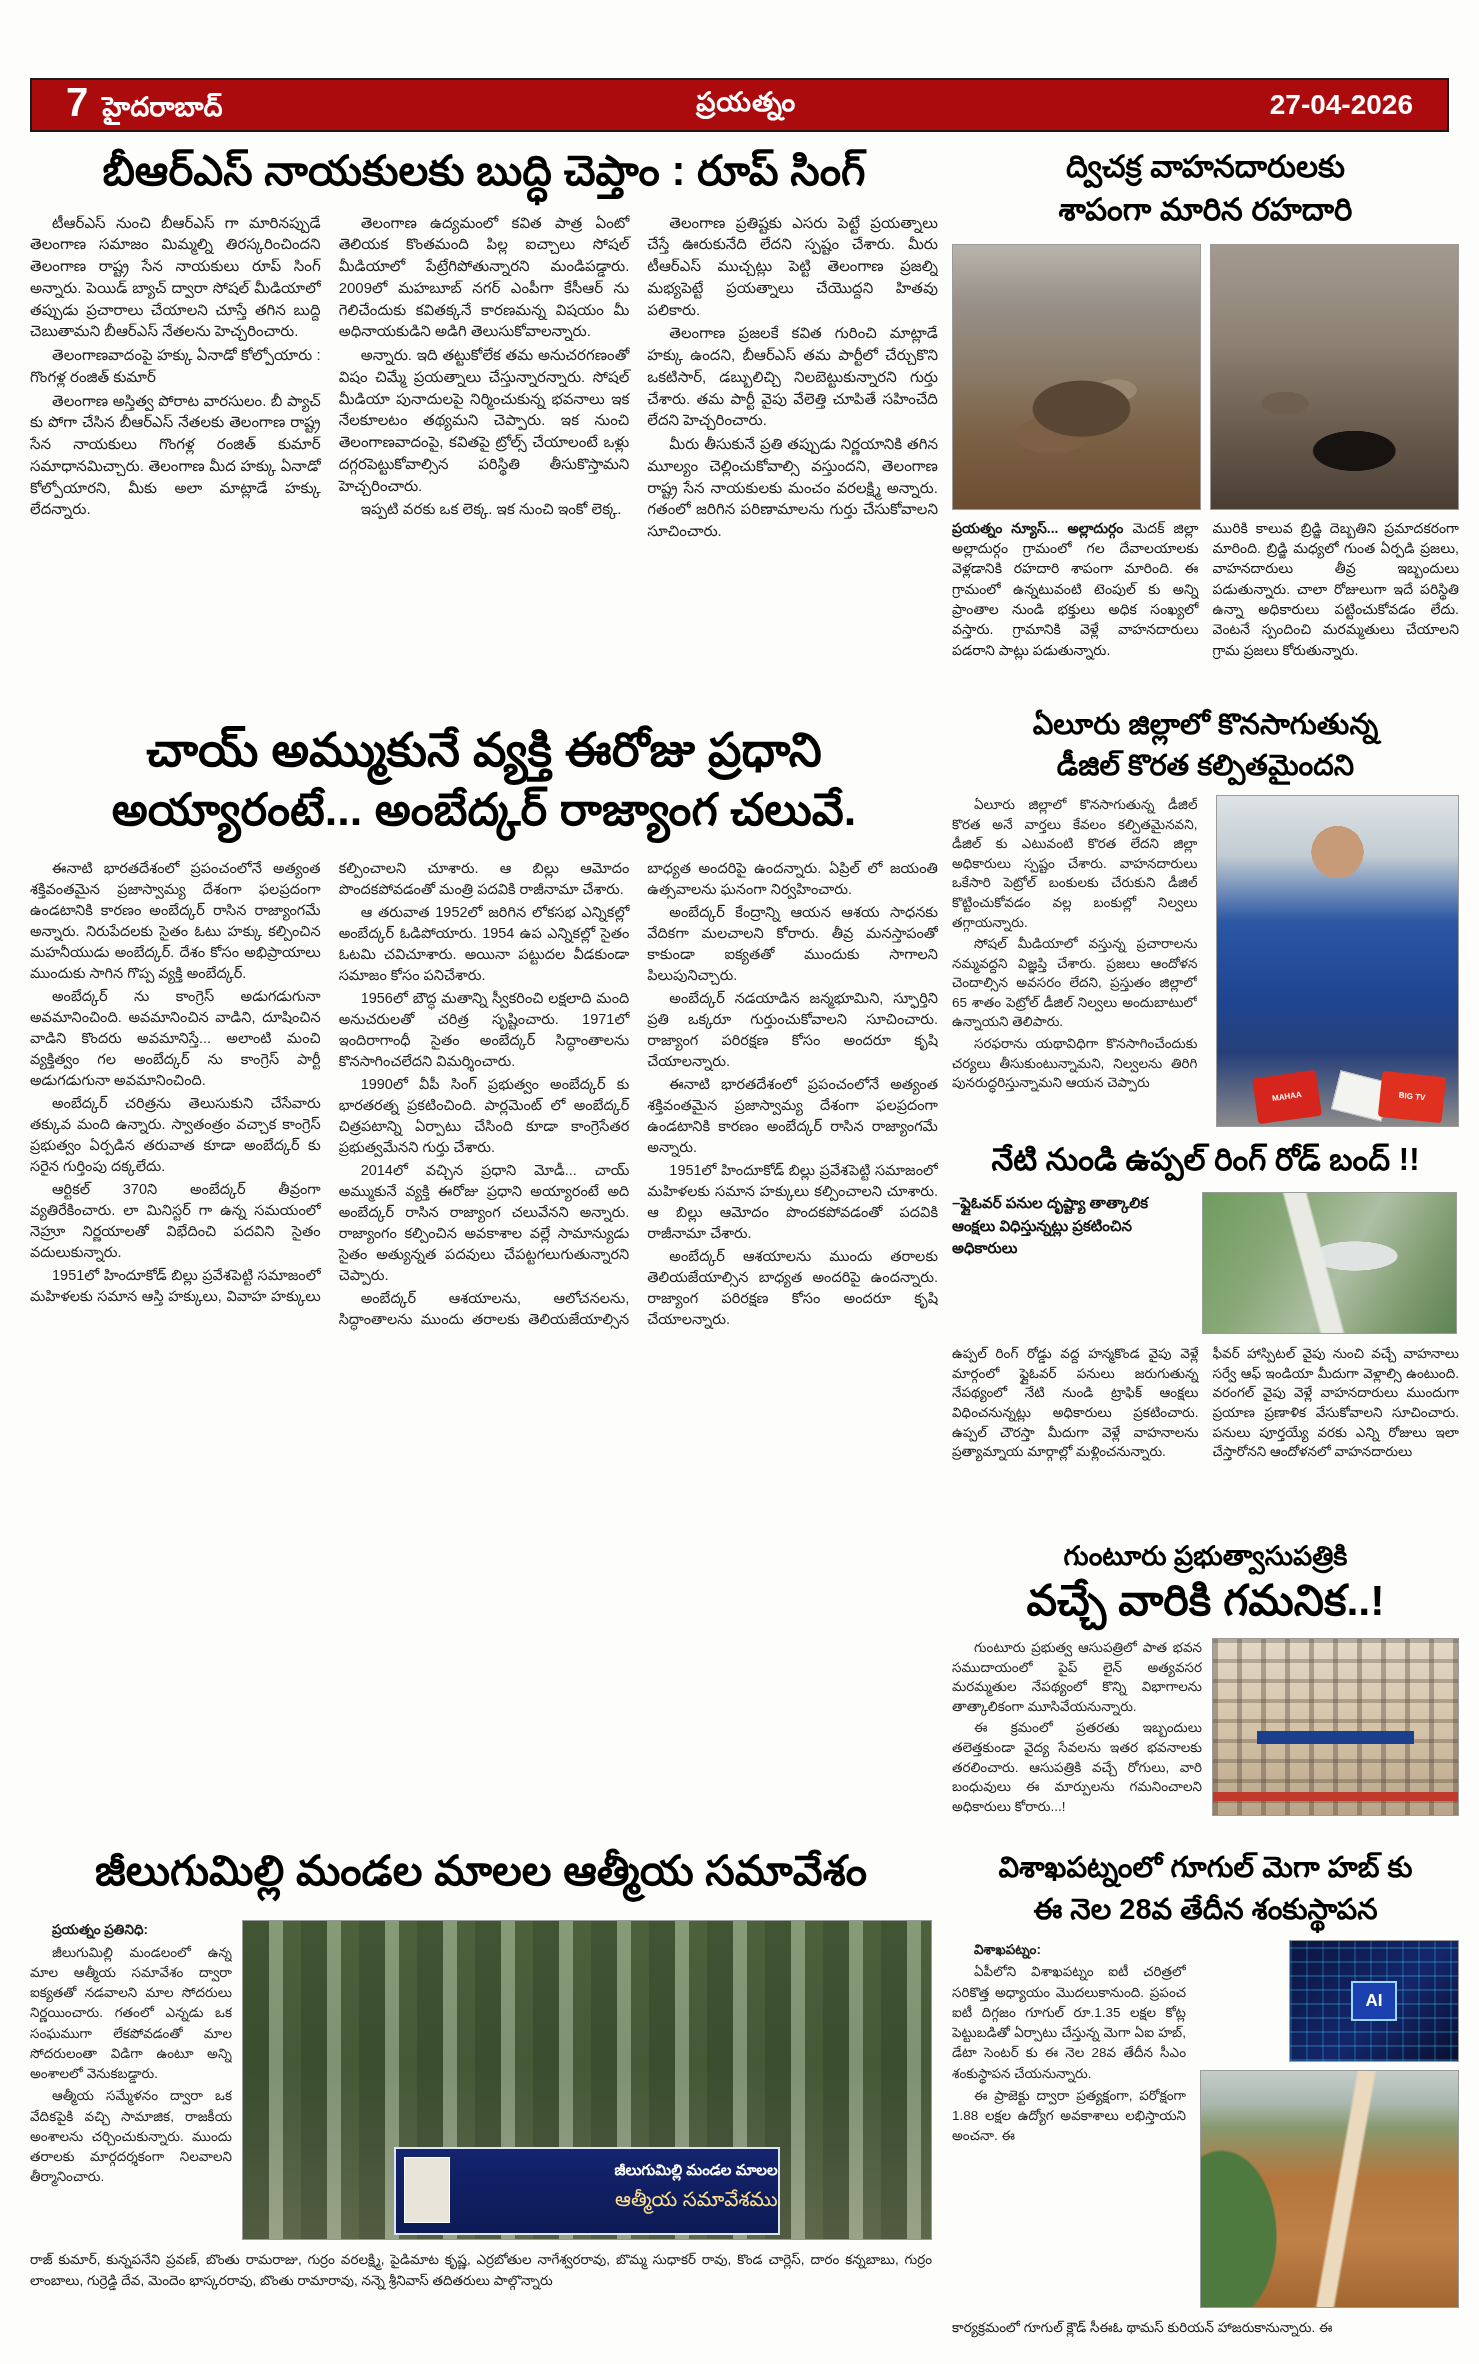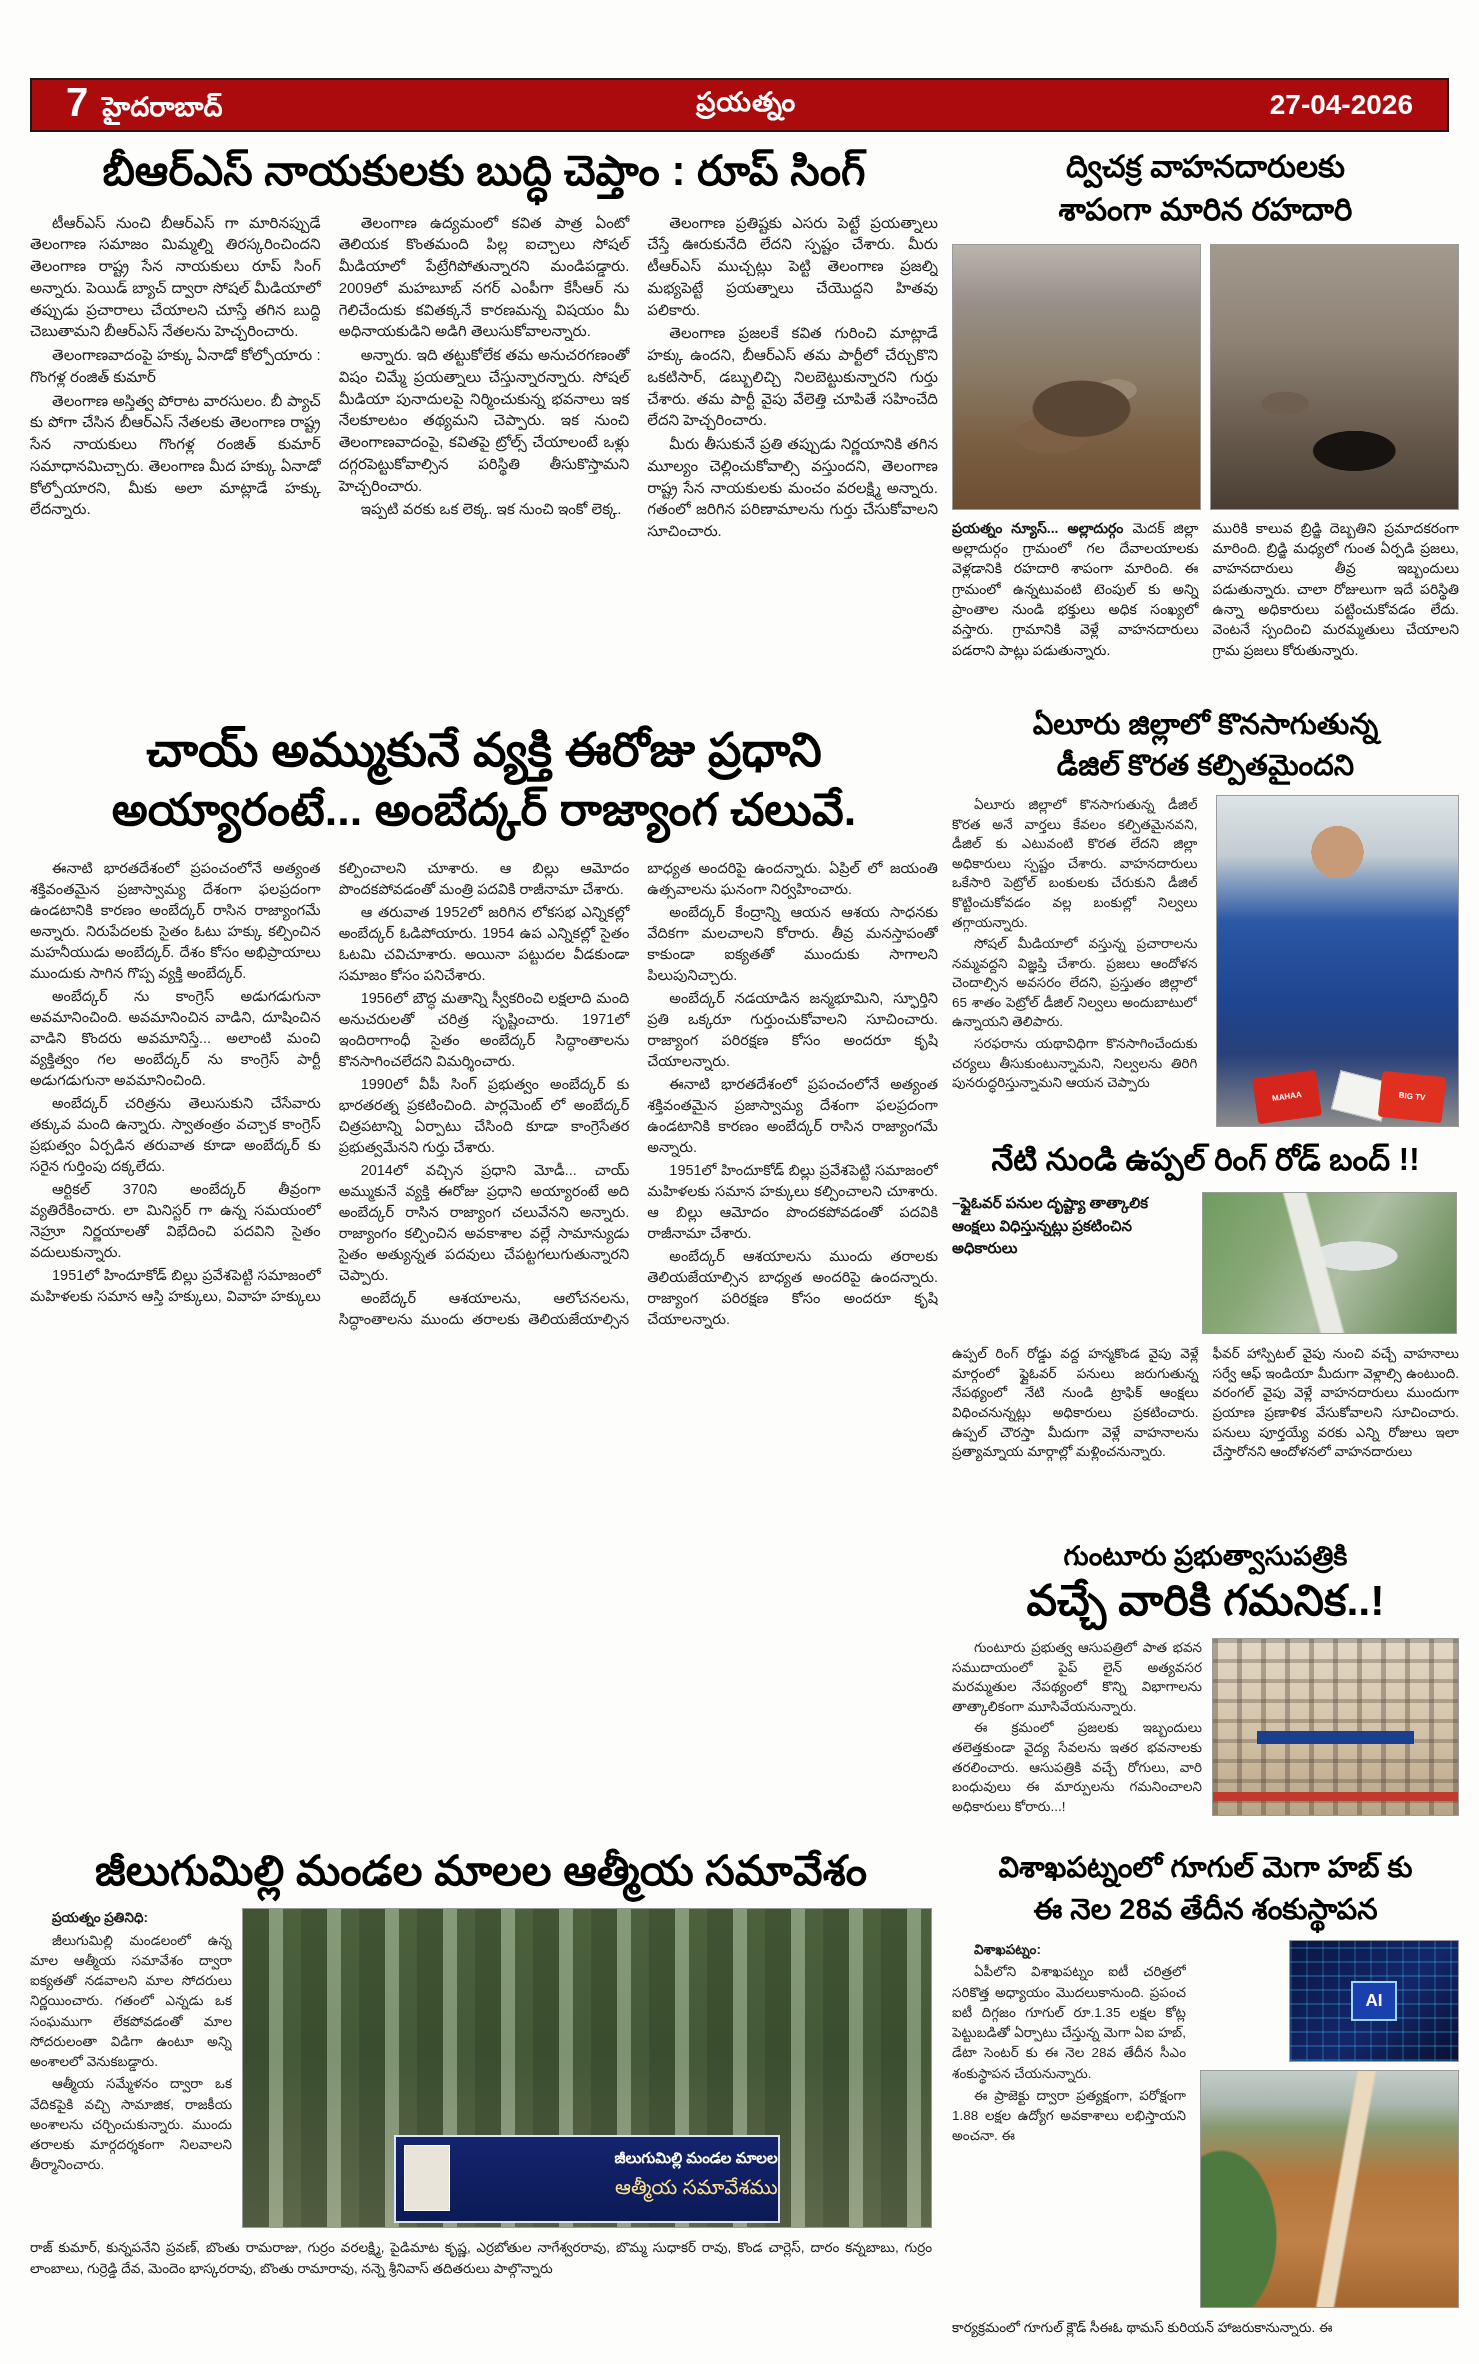--- a/index.html
+++ b/index.html
@@ -116,21 +116,21 @@
       repeating-linear-gradient(90deg, rgba(70,60,50,.35) 0 5px, transparent 5px 24px),
       repeating-linear-gradient(180deg, rgba(70,60,50,.30) 0 4px, transparent 4px 20px),
       linear-gradient(180deg,#e4d9c6 0%,#d2c1a6 55%,#b9a488 100%);
   }
   .hosp-sign { position:absolute; left:18%; top:52%; width:64%; height:13px; background:#1b3f8f; }
   .hosp-red  { position:absolute; left:0; bottom:14px; width:100%; height:9px; background:#c0392b; }
 
   
   .art-g { left:30px; top:1846px; width:902px; height:512px; }
   .art-g .hl { font-size:42px; line-height:1.2; }
-  .g-row { display:flex; gap:10px; margin-top:12px; }
+  .g-row { display:flex; gap:10px; margin-top:24px; }
   .g-text { width:202px; font-size:13.5px; line-height:1.5; text-align:justify; height:320px; overflow:hidden; }
   .ph-group {
     width:690px; height:320px;
     background:
       repeating-linear-gradient(90deg, rgba(20,25,15,.38) 0 26px, rgba(240,240,235,.28) 26px 40px, rgba(40,45,30,.32) 40px 58px),
       linear-gradient(180deg,#5d7a4a 0%,#516e42 45%,#627750 70%,#77855f 100%);
   }
   .g-banner {
     position:absolute; left:22%; bottom:4px; width:56%; height:88px;
     background:linear-gradient(180deg,#14246e,#0c1a55); border:2px solid #dce4f5;
@@ -265,21 +265,21 @@
       <div class="e-col">ఫీవర్ హాస్పిటల్ వైపు నుంచి వచ్చే వాహనాలు సర్వే ఆఫ్ ఇండియా మీదుగా వెళ్లాల్సి ఉంటుంది. వరంగల్ వైపు వెళ్లే వాహనదారులు ముందుగా ప్రయాణ ప్రణాళిక వేసుకోవాలని సూచించారు. పనులు పూర్తయ్యే వరకు ఎన్ని రోజులు ఇలా చేస్తారోనని ఆందోళనలో వాహనదారులు</div>
     </div>
   </div>
 
   <div class="article art-f">
     <div class="hl hl-1">గుంటూరు ప్రభుత్వాసుపత్రికి</div>
     <div class="hl hl-2">వచ్చే వారికి గమనిక..!</div>
     <div class="f-row">
       <div class="f-text body-text">
           <p>గుంటూరు ప్రభుత్వ ఆసుపత్రిలో పాత భవన సముదాయంలో పైప్ లైన్ అత్యవసర మరమ్మతుల నేపథ్యంలో కొన్ని విభాగాలను తాత్కాలికంగా మూసివేయనున్నారు.</p>
-          <p>ఈ క్రమంలో ప్రజలకు ఇబ్బందులు తలెత్తకుండా వైద్య సేవలను ఇతర భవనాలకు తరలించారు. ఆసుపత్రికి వచ్చే రోగులు, వారి బంధువులు ఈ మార్పులను గమనించాలని అధికారులు కోరారు...!</p>
+          <p>ఈ క్రమంలో ప్రతరతు ఇబ్బందులు తలెత్తకుండా వైద్య సేవలను ఇతర భవనాలకు తరలించారు. ఆసుపత్రికి వచ్చే రోగులు, వారి బంధువులు ఈ మార్పులను గమనించాలని అధికారులు కోరారు...!</p>
         </div>
       <div class="photo ph-hospital">
         <div class="hosp-sign"></div>
         <div class="hosp-red"></div>
       </div>
     </div>
   </div>
 
   <div class="article art-g">
     <div class="hl">జీలుగుమిల్లి మండల మాలల ఆత్మీయ సమావేశం</div>

